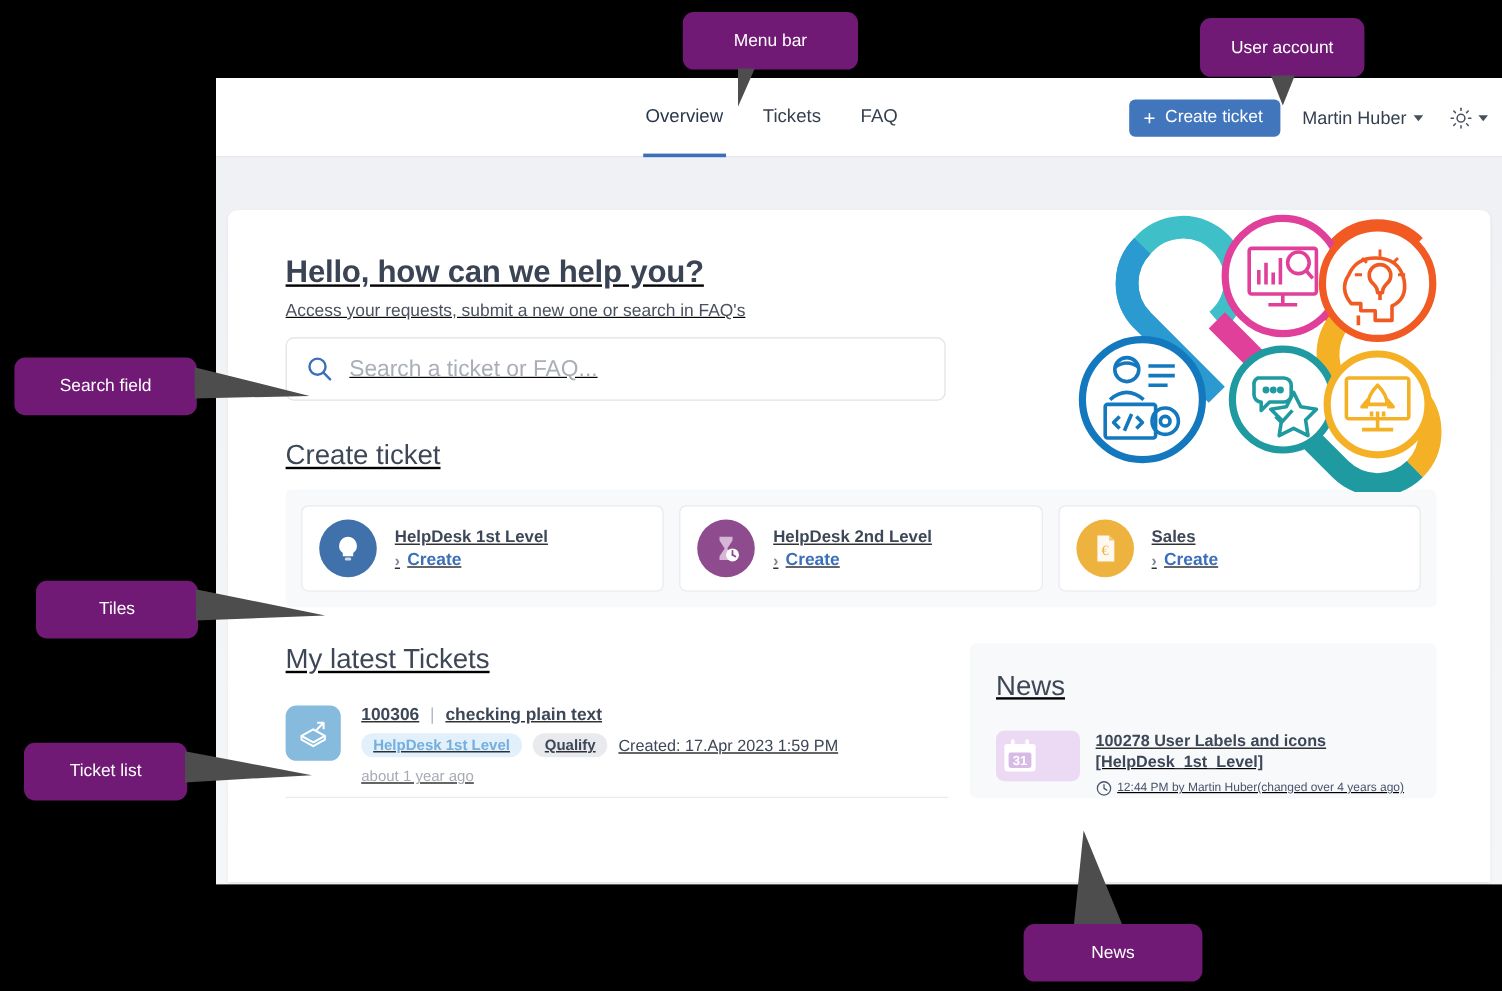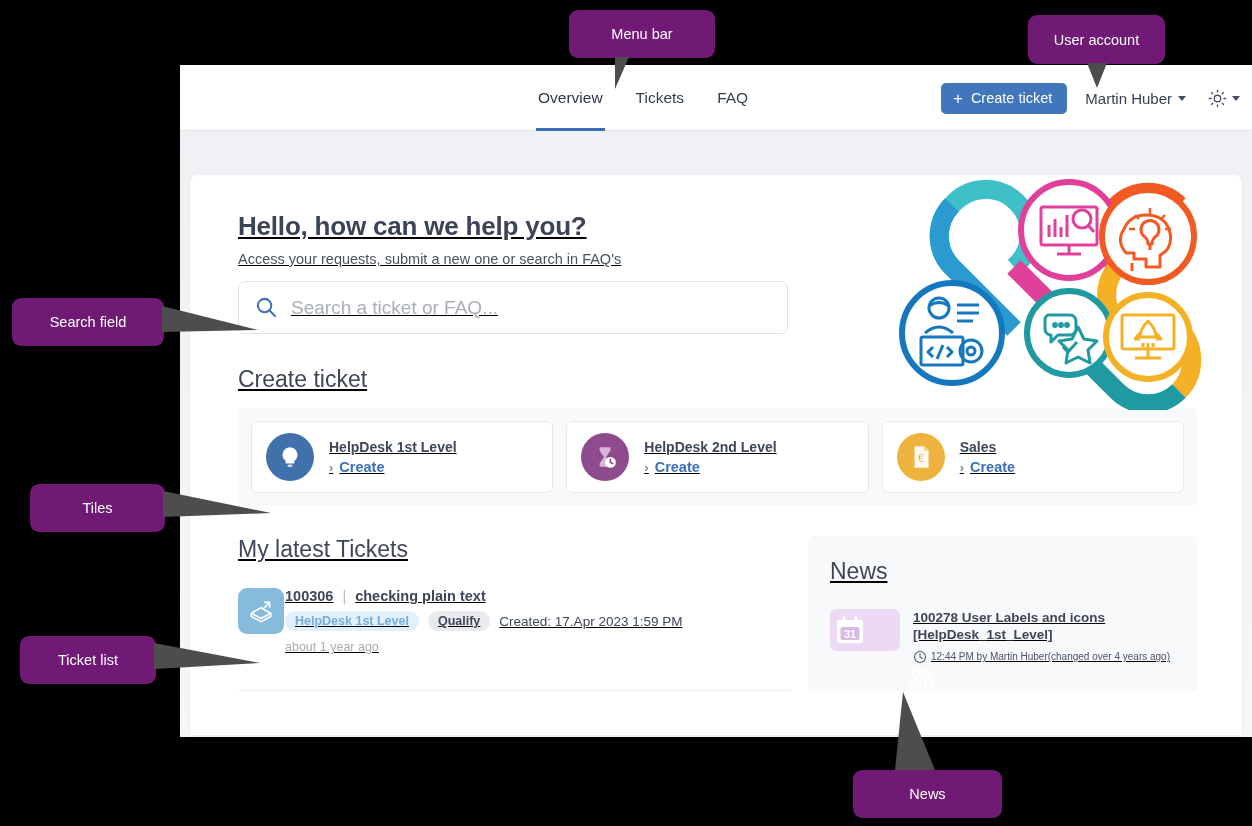--- a/index.html
+++ b/index.html
@@ -97,21 +97,21 @@
   }
   .tile-icon { width:48px;height:48px;border-radius:50%; flex:none; display:flex;align-items:center;justify-content:center;}
   .tile-title { font-size:14px; font-weight:bold; color:#3d4757; }
   .tile-link { font-size:14.5px; color:#3b6fba; font-weight:bold; margin-top:4px; display:flex; align-items:center; gap:6px; cursor:pointer;}
   .chev { color:#7b8694; font-size:13px; font-weight:bold; }
 
   
   .bottom { display:flex; margin-top:30px; gap:18px; }
   .tickets-col { width:552px; }
   .tickets-title { font-size:23px; color:#3e4756; }
-  .ticket-row { display:flex; gap:1px; margin-top:25px; padding-bottom:36px; border-bottom:1px solid #e9ecef;}
+  .ticket-row { display:flex; gap:17px; margin-top:25px; padding-bottom:10px; border-bottom:1px solid #e9ecef;}
   .ticket-thumb {
     width:46px;height:46px;border-radius:9px;background:#86bbdd;flex:none;
     display:flex;align-items:center;justify-content:center;
   }
   .ticket-line1 { font-size:14.5px; color:#3d4757; font-weight:bold; display:flex; align-items:center; gap:9px;}
   .tk-sep { color:#b4bac2; font-weight:400; }
   .ticket-line2 { margin-top:7px; display:flex; align-items:center; gap:9px; }
   .badge { border-radius:11px; padding:3px 10px; font-size:12.5px; font-weight:bold; }
   .badge-blue { background:#e1f0fb; color:#74aedd; }
   .badge-gray { background:#e8eaed; color:#3d4757; }
@@ -394,40 +394,40 @@
   <div style="position:absolute;left:903px;top:667px;width:38px;z-index:20;pointer-events:none">
     <div class="cal-month">Oct</div>
     <div class="cal-month">2019</div>
   </div>
 
   <div class="callout" style="left:569px;top:10px;width:146px;height:48px;">
     <span>Menu bar</span>
     <span class="tail" style="left:46px;top:47px;border-left:14px solid #4d4d4d;border-right:14px solid transparent;border-bottom:32px solid transparent;"></span>
   </div>
 
-  <div class="callout" style="left:1028px;top:15px;width:137px;height:49px;">
+  <div class="callout" style="left:1000px;top:15px;width:137px;height:49px;">
     <span>User account</span>
     <span class="tail" style="left:59px;top:48px;border-left:10px solid transparent;border-right:10px solid transparent;border-top:25px solid #4d4d4d;"></span>
   </div>
 
   <div class="callout" style="left:12px;top:298px;width:152px;height:48px;">
     <span>Search field</span>
     <svg width="100" height="40" style="position:absolute;left:150px;top:4px;">
       <polygon points="0,4 0,30 96,28" fill="#4d4d4d"></polygon>
     </svg>
   </div>
 
   <div class="callout" style="left:30px;top:484px;width:135px;height:48px;">
     <span>Tiles</span>
     <svg width="110" height="40" style="position:absolute;left:133px;top:3px;">
       <polygon points="0,4 0,30 108,26" fill="#4d4d4d"></polygon>
     </svg>
   </div>
 
-  <div class="callout" style="left:20px;top:636px;width:136px;height:48px;">
+  <div class="callout" style="left:20px;top:619px;width:136px;height:48px;">
     <span>Ticket list</span>
     <svg width="110" height="40" style="position:absolute;left:134px;top:3px;">
       <polygon points="0,4 0,30 106,24" fill="#4d4d4d"></polygon>
     </svg>
   </div>
 
   <div class="callout" style="left:853px;top:770px;width:149px;height:48px;">
     <span>News</span>
     <svg width="70" height="86" style="position:absolute;left:42px;top:-78px;">
       <polygon points="8,0 40,78 0,78" fill="#4d4d4d"></polygon>

